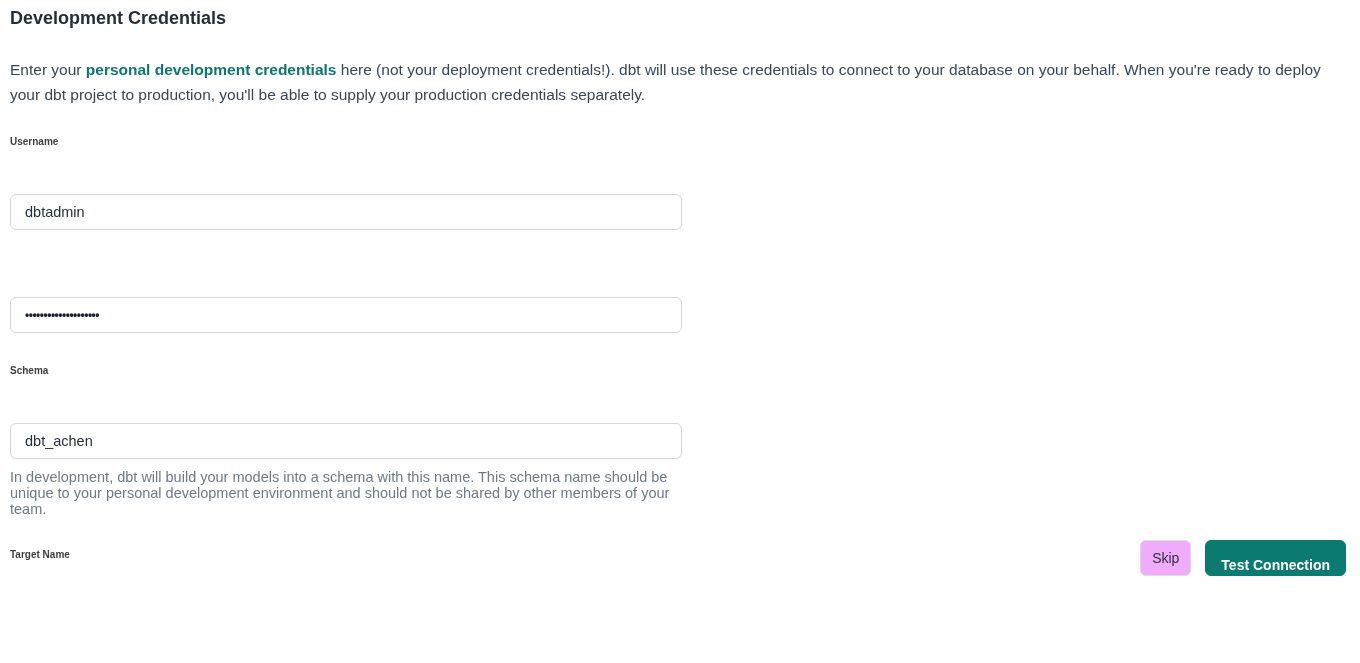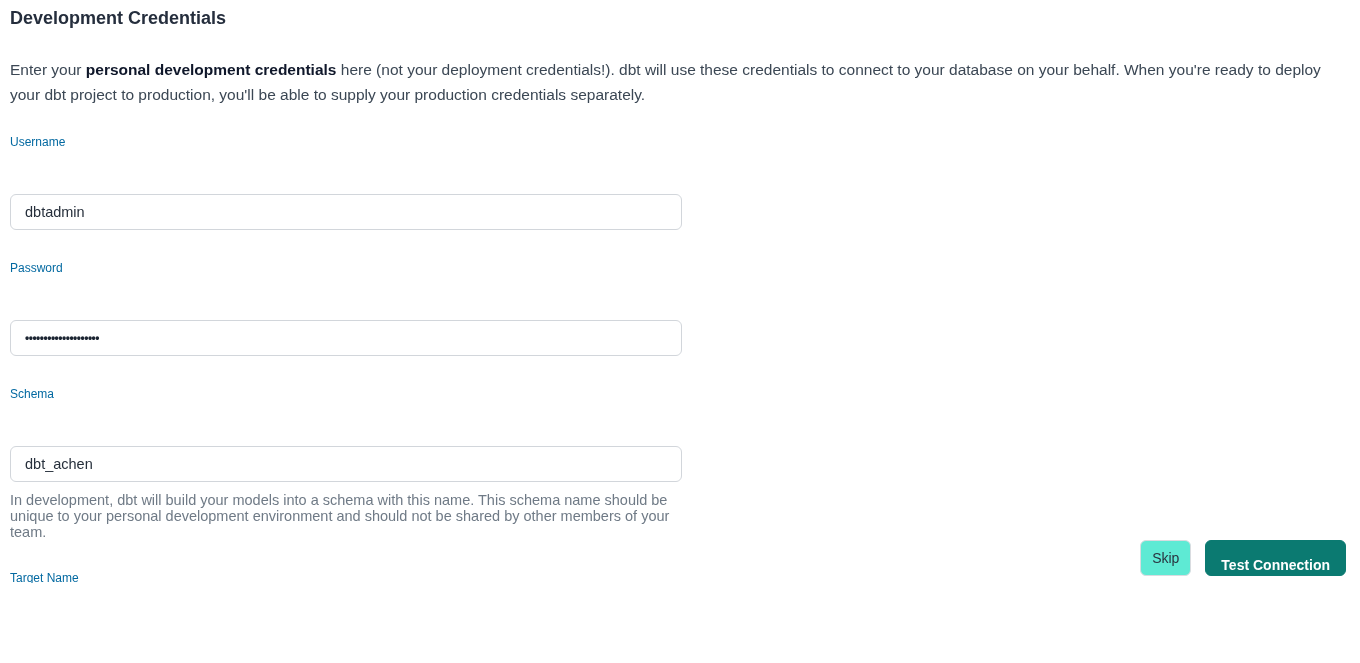--- a/index.html
+++ b/index.html
@@ -27,30 +27,30 @@
     font-weight: 700;
     color: #252e3d;
   }
   .intro {
     margin: 27px 0 0 0;
     max-width: 1332px;
     font-size: 15.5px;
     line-height: 25px;
     color: #3b4754;
   }
-  .intro b { color: #0f172a; }
+  .intro b { color: #0f766e; }
   .form { margin-top: 28px; }
   .field { margin-top: 31px; }
   .field:first-child { margin-top: 0; }
   .field label {
     display: block;
-    font-size: 12px;
+    font-size: 10px;
     line-height: 14px;
-    font-weight: 400;
-    color: #0369a1;
+    font-weight: 700;
+    color: #404040;
     margin-bottom: 9px;
   }
   .input {
     width: 672px;
     height: 36px;
     border: 1px solid #d2d6db;
     border-radius: 6px;
     background: #ffffff;
     padding: 0 14px;
     font-family: "Liberation Sans", "DejaVu Sans", sans-serif;
@@ -81,21 +81,21 @@
     gap: 14px;
   }
   .btn {
     height: 36px;
     border-radius: 6px;
     font-family: "Liberation Sans", "DejaVu Sans", sans-serif;
     font-size: 14px;
     cursor: pointer;
   }
   .btn-skip {
-    background: #5eead4;
+    background: #f0abfc;
     border: 1px solid #d9dce0;
     color: #2a3440;
     padding: 0 11px;
     font-weight: 400;
   }
   .btn-test {
     background: #0b7a71;
     border: 1px solid #0b7a71;
     color: #ffffff;
     padding: 16px 15px;
@@ -113,21 +113,20 @@
     <p class="intro"><span>Enter your </span><b>personal development credentials</b><span> here (not your deployment credentials!). dbt will use these credentials to connect to your database on your behalf. When you're ready to deploy your dbt project to production, you'll be able to supply your production credentials separately.</span></p>
 
     <form class="form">
 
       <div class="field">
         <label>Username</label>
         <input class="input" type="text" value="dbtadmin" style="">
       </div>
 
       <div class="field">
-        <label>Password</label>
         <input class="input password" type="text" value="••••••••••••••••••••" style="">
       </div>
 
       <div class="field">
         <label>Schema</label>
         <input class="input" type="text" value="dbt_achen" style="">
         <div class="help">In development, dbt will build your models into a schema with this name. This schema name should be unique to your personal development environment and should not be shared by other members of your team.</div>
       </div>
 
       <div class="field">

